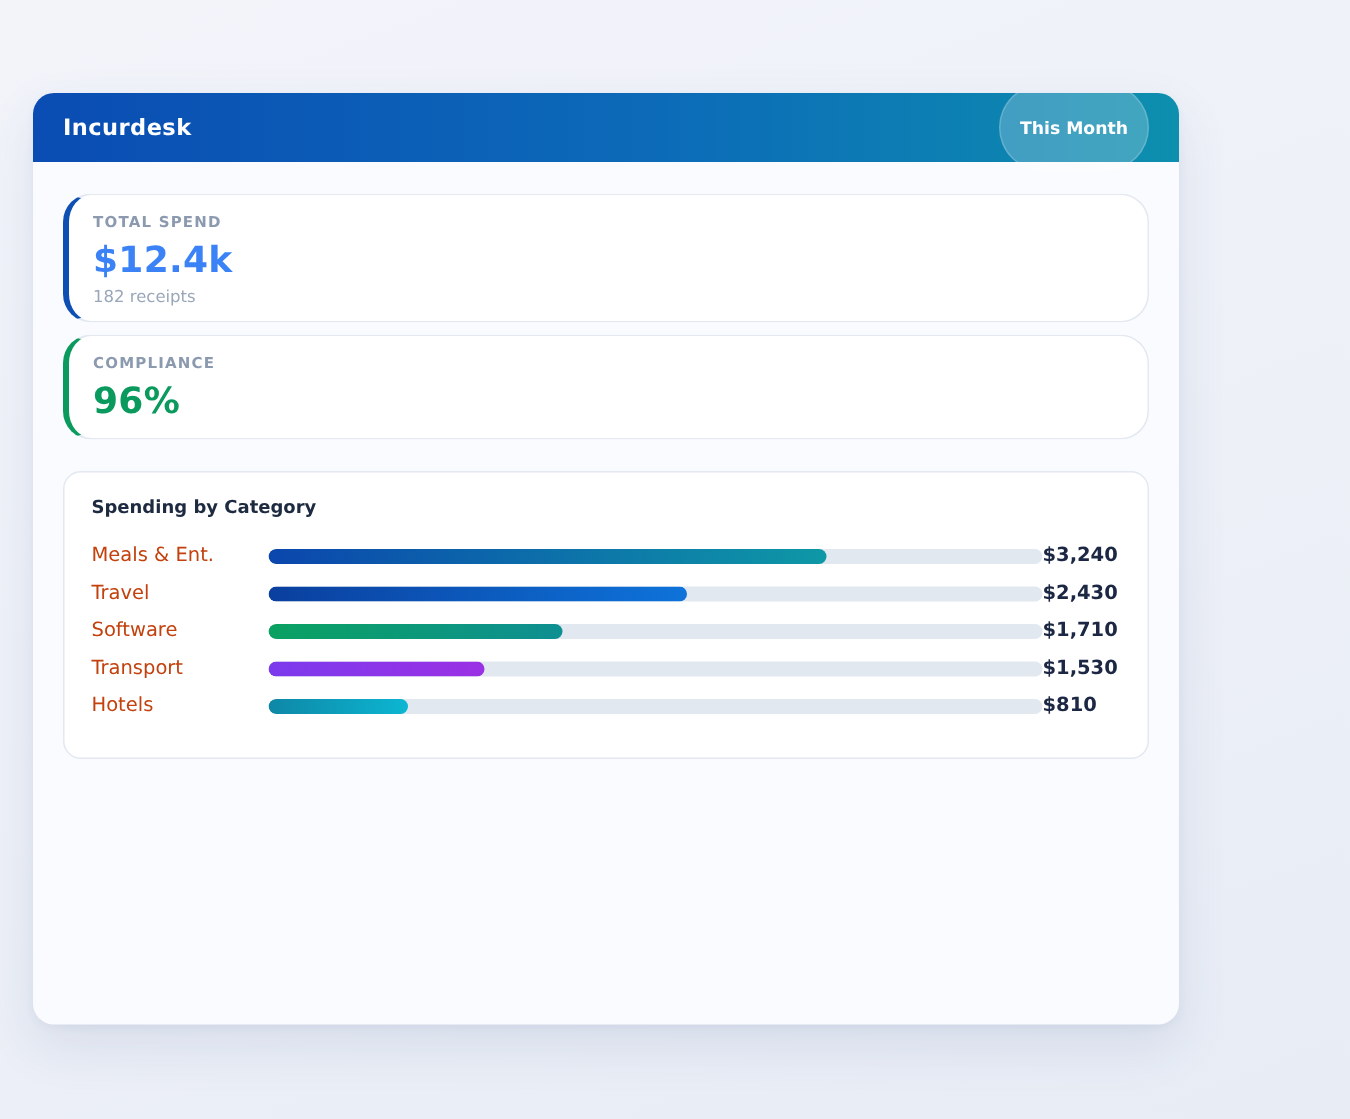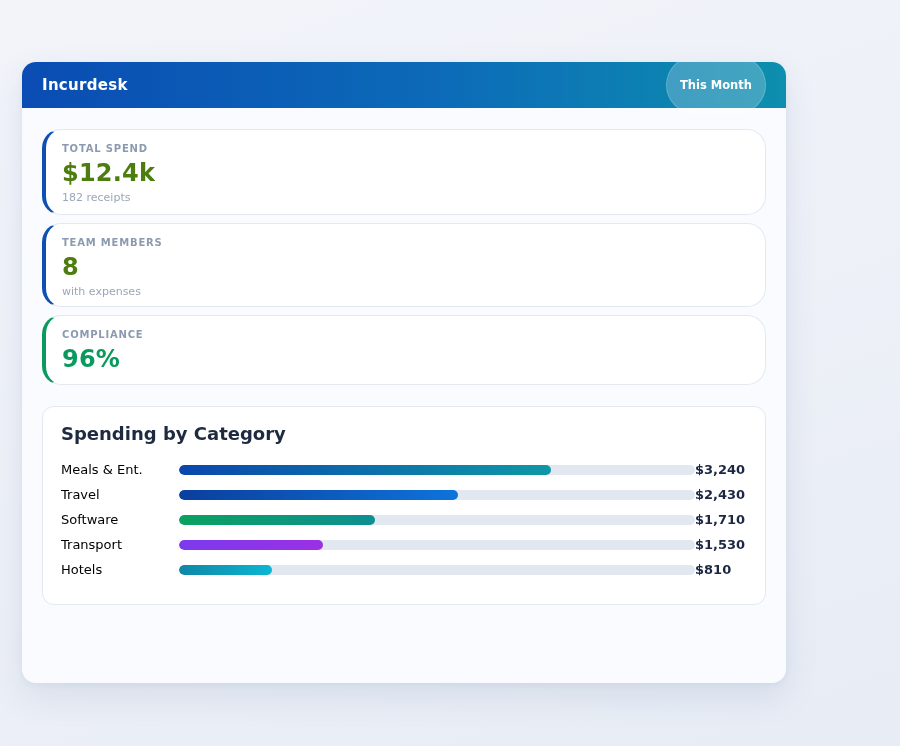--- a/index.html
+++ b/index.html
@@ -64,49 +64,49 @@
     letter-spacing: 0.8px;
     color: #8c9ab0;
     text-transform: uppercase;
   }
   .stat-value {
     font-size: 24px;
     font-weight: bold;
     margin-top: 5px;
     letter-spacing: 0.2px;
   }
-  .stat-value.blue  { color: #4d7c0f; }
+  .stat-value.blue  { color: #3b82f6; }
   .stat-value.green { color: #0a9a5e; }
   .stat-sub {
     font-size: 11px;
     color: #9aa7b9;
     margin-top: 4px;
   }
   .chart-card {
     margin-top: 21px;
     background: #ffffff;
     border: 1px solid #e3e8f1;
     border-radius: 12px;
     padding: 16px 16px 22px 18px;
   }
   .chart-title {
-    font-size: 18px;
+    font-size: 12px;
     font-weight: bold;
     color: #1d2a3f;
     margin-bottom: 13px;
   }
   .chart-row {
     display: grid;
     grid-template-columns: 118px 1fr 54px;
     align-items: center;
     height: 25px;
   }
   .chart-label {
     font-size: 13px;
-    color: #000000;
+    color: #c2410c;
   }
   .bar-track {
     height: 10px;
     background: #e2e8f0;
     border-radius: 5px;
     overflow: hidden;
   }
   .bar-fill {
     height: 100%;
     border-radius: 5px;
@@ -128,25 +128,20 @@
   </div>
 
   <div class="content">
 
     <div class="stat-card blue h1">
       <div class="stat-label">TOTAL SPEND</div>
       <div class="stat-value blue">$12.4k</div>
       <div class="stat-sub">182 receipts</div>
     </div>
 
-    <div class="stat-card blue h2">
-      <div class="stat-label">TEAM MEMBERS</div>
-      <div class="stat-value blue">8</div>
-      <div class="stat-sub">with expenses</div>
-    </div>
 
 
     <div class="stat-card green h3">
       <div class="stat-label">COMPLIANCE</div>
       <div class="stat-value green">96%</div>
     </div>
 
     <div class="chart-card">
       <div class="chart-title">Spending by Category</div>
       <div id="chart-rows">

